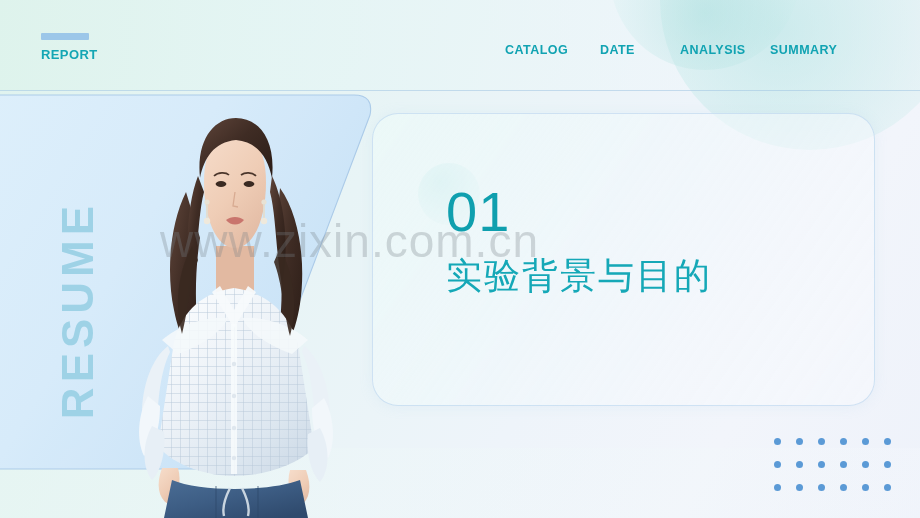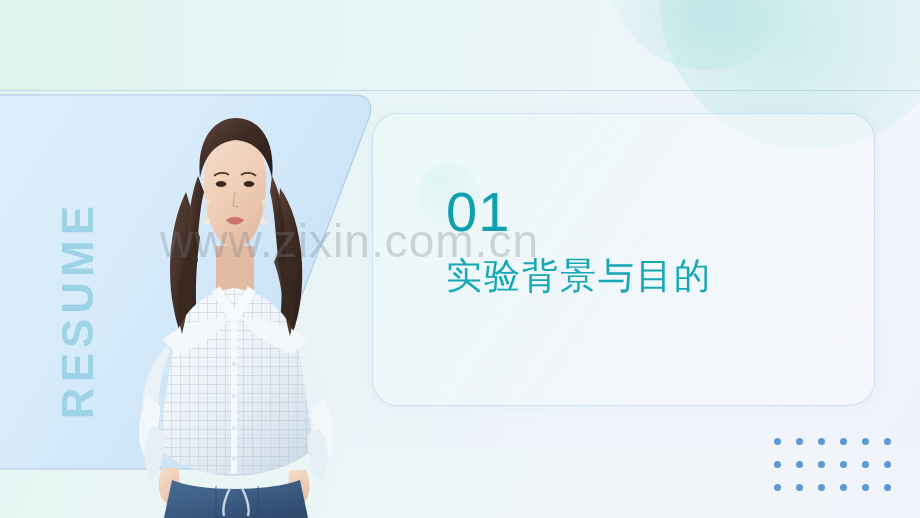--- a/index.html
+++ b/index.html
@@ -240,20 +240,33 @@
   <div class="deco-circle deco-circle-topright"></div>
   <div class="deco-circle deco-circle-topright2"></div>
   <div class="bottom-sweep"></div>
 
   <div class="content-card"></div>
 
   <div class="deco-circle deco-circle-mid"></div>
 
   <div class="header-rule"></div>
 
+  <div class="header">
+    <div class="brand">
+      <div class="brand-bar"></div>
+      <div class="brand-label">REPORT</div>
+    </div>
+
+    <div class="nav">
+      <div class="nav-item n0">CATALOG</div>
+      <div class="nav-item n1">DATE</div>
+      <div class="nav-item n2">ANALYSIS</div>
+      <div class="nav-item n3">SUMMARY</div>
+    </div>
+  </div>
 
   <div class="left-panel">
     <svg width="446" height="383" viewBox="0 0 446 383" xmlns="http://www.w3.org/2000/svg">
       <defs>
         <linearGradient id="panelGrad" x1="0" y1="0" x2="1" y2="0.6">
           <stop offset="0%" stop-color="#ddeffc"></stop>
           <stop offset="45%" stop-color="#d7ebfb"></stop>
           <stop offset="100%" stop-color="#c5e1f7"></stop>
         </linearGradient>
       </defs>

